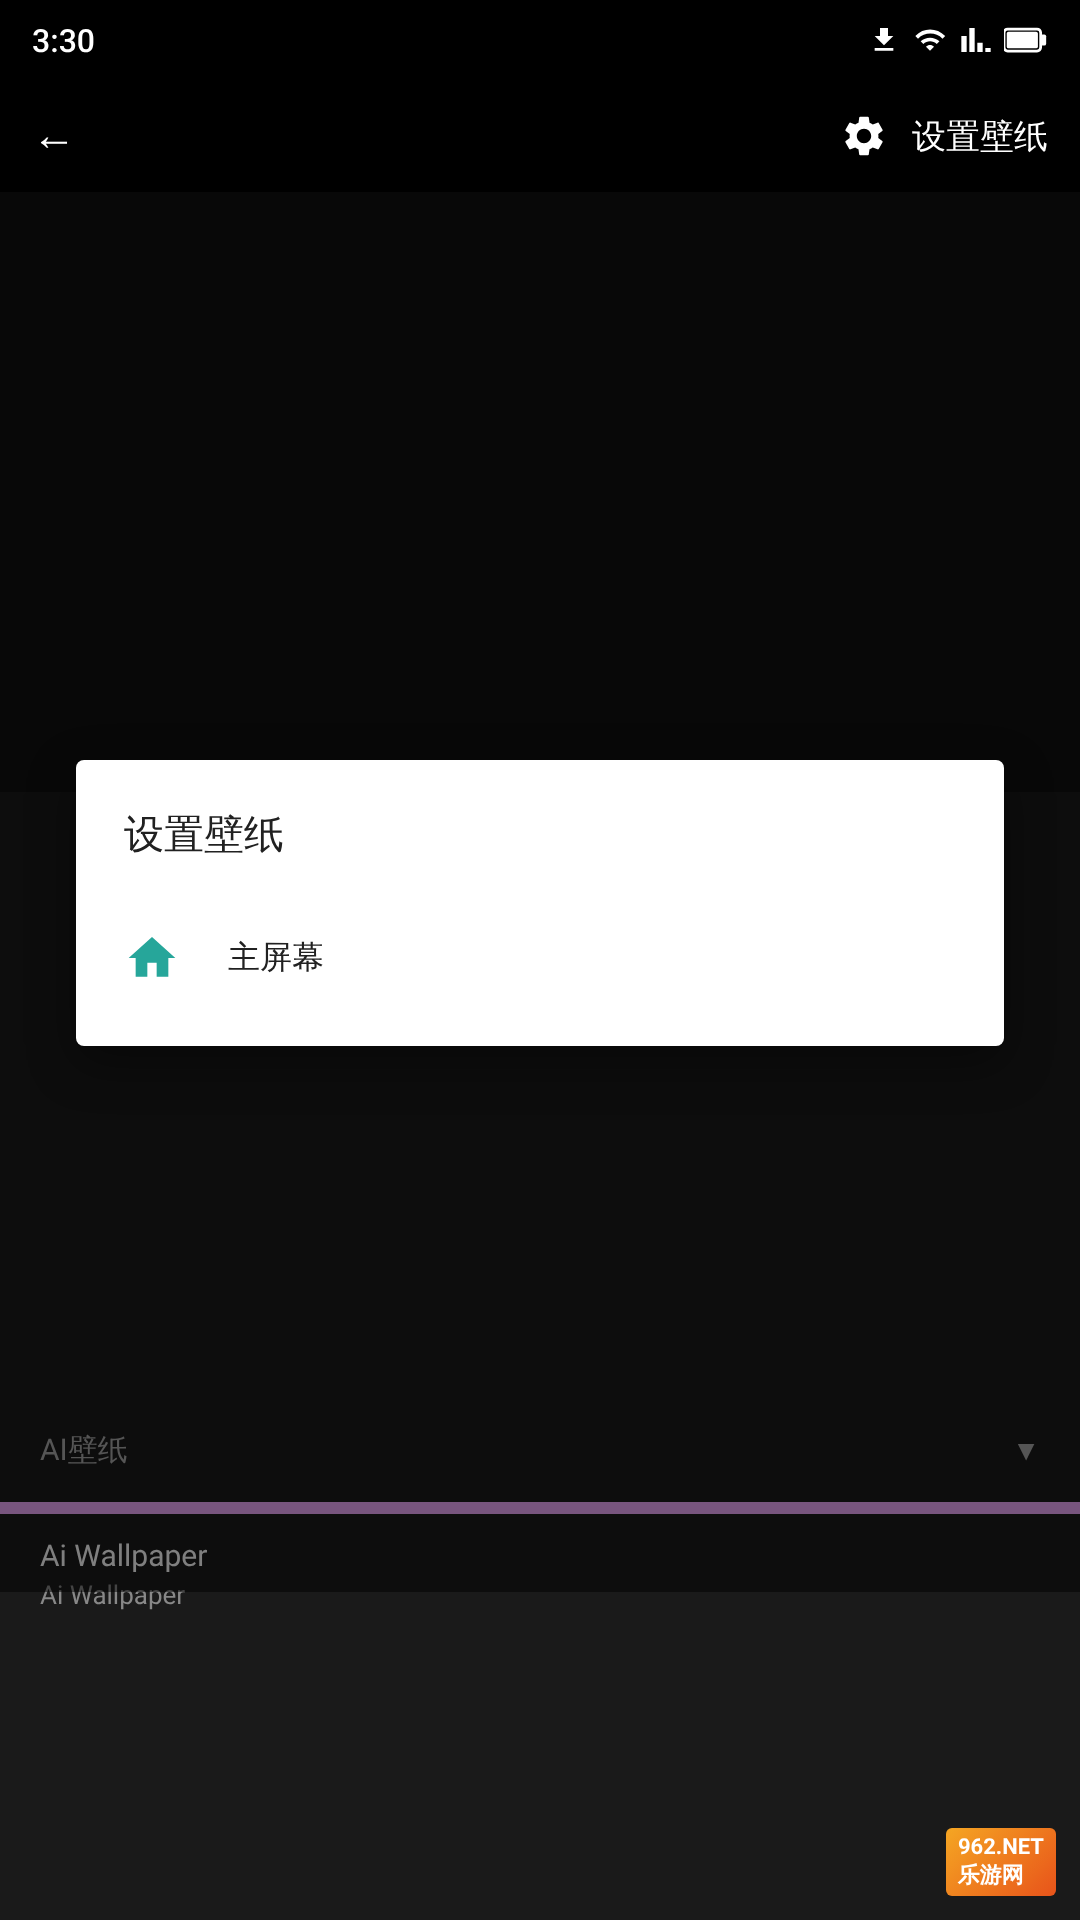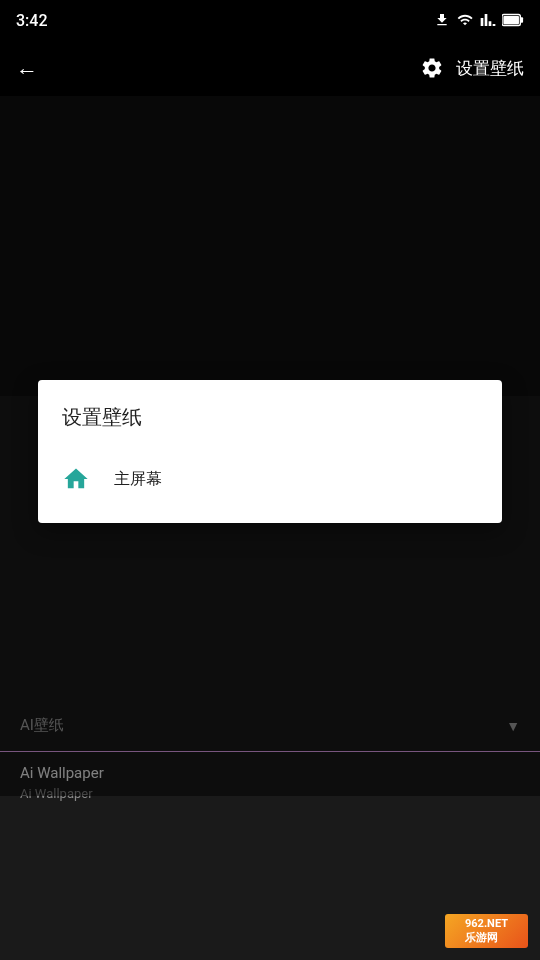--- a/index.html
+++ b/index.html
@@ -107,21 +107,21 @@
       left: 0;
       right: 0;
       background: #1a1a1a;
       padding: 0;
     }
     .ai-wallpaper-header {
       display: flex;
       align-items: center;
       justify-content: space-between;
       padding: 16px 20px;
-      border-bottom: 1px solid #f0abfc;
+      border-bottom: 6px solid #f0abfc;
     }
     .ai-wallpaper-label {
       color: #aaa;
       font-size: 15px;
     }
     .ai-wallpaper-entries {
       padding: 12px 20px 20px 20px;
     }
     .ai-wallpaper-entry-title {
       color: #fff;
@@ -135,41 +135,41 @@
 
     
     .watermark {
       position: absolute;
       bottom: 12px;
       right: 12px;
       background: linear-gradient(135deg, #f5a623, #e8531a);
       color: #fff;
       font-size: 11px;
       font-weight: bold;
-      padding: 3px 20px;
+      padding: 3px 6px;
       border-radius: 3px;
       z-index: 20;
     }
 
     
     .dim-overlay {
       position: absolute;
       top: 96px;
       left: 0;
       right: 0;
       height: 700px;
       background: rgba(0,0,0,0.5);
       z-index: 5;
     }
   </style>
 </head>
 <body>
 
 <div class="status-bar">
-  <span class="status-time">3:42</span>
+  <span class="status-time">3:30</span>
   <div class="status-icons">
 
     <svg width="16" height="16" viewBox="0 0 24 24">
       <path d="M19 9h-4V3H9v6H5l7 7 7-7zM5 18v2h14v-2H5z"></path>
     </svg>
 
     <svg width="18" height="16" viewBox="0 0 24 24">
       <path d="M1 9l2 2c5.1-5.1 13.3-5.1 18.4 0l2-2C16.9 2.5 7.1 2.5 1 9zm8 8l3 3 3-3c-1.7-1.7-4.3-1.7-6 0zm-4-4l2 2c2.8-2.8 7.3-2.8 10.1 0l2-2C15.1 9.3 8.9 9.3 5 13z"></path>
     </svg>
 

